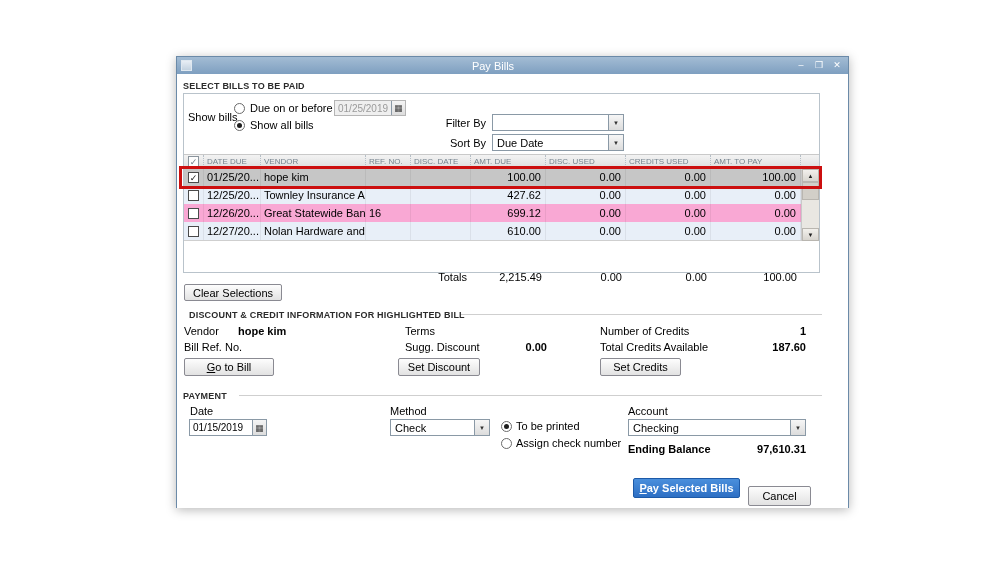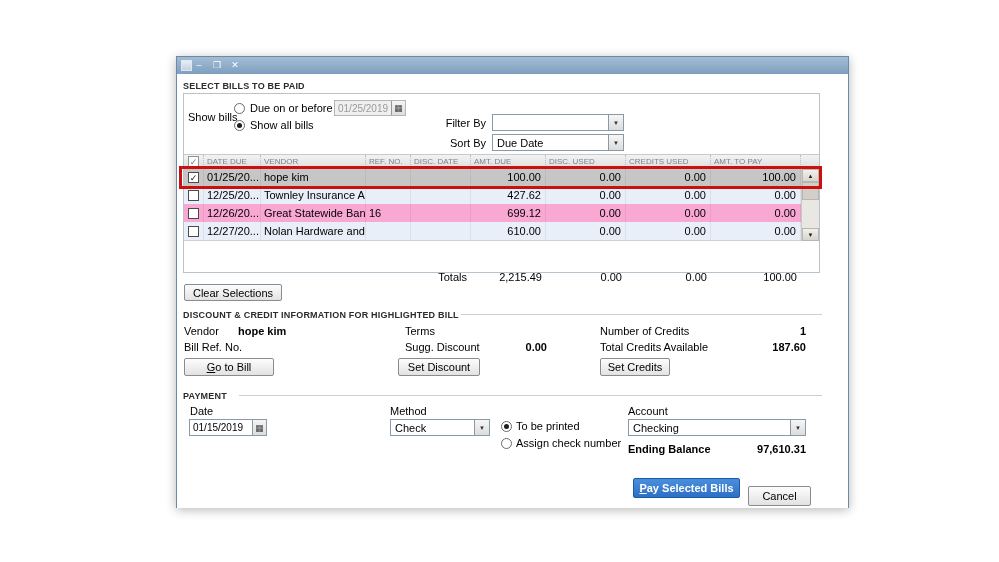--- a/index.html
+++ b/index.html
@@ -98,20 +98,21 @@
          color:#000; cursor:default; }
   .btn.primary { background:linear-gradient(#4a8fdc,#2d6fc4); border-color:#1d5aa8; color:#fff; font-weight:bold; }
   .btn.mn .bl::first-letter { text-decoration:underline; }
 </style>
 </head>
 <body>
 
 <div class="window">
   <div class="titlebar">
     <span class="win-menu-icon"></span>
+    <span class="title">Pay Bills</span>
     <span class="controls">
       <span class="ctrl">–</span>
       <span class="ctrl">❒</span>
       <span class="ctrl">✕</span>
     </span>
   </div>
 
   <div class="content">
 
     <div class="seclabel" style="left:6px; top:7px;">SELECT BILLS TO BE PAID</div>
@@ -228,21 +229,21 @@
         <div class="c c-pay num">100.00</div>
       </div>
     </div>
 
     <div class="red-overlay"></div>
 
     <div class="btn" style="left:7px; top:210px; width:98px; height:17px;">
       <span class="bl">Clear Selections</span>
     </div>
 
-    <div class="seclabel" style="left:6px; top:236px;">DISCOUNT &amp; CREDIT INFORMATION FOR HIGHLIGHTED BILL</div>
+    <div class="seclabel" style="left:12px; top:236px;">DISCOUNT &amp; CREDIT INFORMATION FOR HIGHLIGHTED BILL</div>
     <div class="rule" style="left:284px; top:240px; width:361px;"></div>
 
     <span class="lbl" style="left:7px; top:251px;">Vendor</span>
     <span class="lbl bold" style="left:61px; top:251px;">hope kim</span>
     <span class="lbl" style="left:7px; top:267px;">Bill Ref. No.</span>
     <span class="lbl" style="left:80px; top:267px;"></span>
 
     <span class="lbl" style="left:228px; top:251px;">Terms</span>
     <span class="lbl" style="left:290px; top:251px;"></span>
     <span class="lbl" style="left:228px; top:267px;">Sugg. Discount</span>
@@ -252,21 +253,21 @@
     <span class="lbl bold right" style="left:560px; top:251px; width:69px;">1</span>
     <span class="lbl" style="left:423px; top:267px;">Total Credits Available</span>
     <span class="lbl bold right" style="left:560px; top:267px; width:69px;">187.60</span>
 
     <div class="btn mn" style="left:7px; top:284px; width:90px; height:18px;">
       <span class="bl">Go to Bill</span>
     </div>
     <div class="btn" style="left:221px; top:284px; width:82px; height:18px;">
       <span class="bl">Set Discount</span>
     </div>
-    <div class="btn" style="left:423px; top:284px; width:70px; height:18px;">
+    <div class="btn" style="left:423px; top:284px; width:81px; height:18px;">
       <span class="bl">Set Credits</span>
     </div>
 
     <div class="seclabel" style="left:6px; top:317px;">PAYMENT</div>
     <div class="rule" style="left:62px; top:321px; width:583px;"></div>
 
     <span class="lbl" style="left:13px; top:331px;">Date</span>
     <div class="datef" style="left:12px; top:345px; width:78px; height:17px;">
       <span class="val">01/15/2019</span>
       <span class="cal">▦</span>

